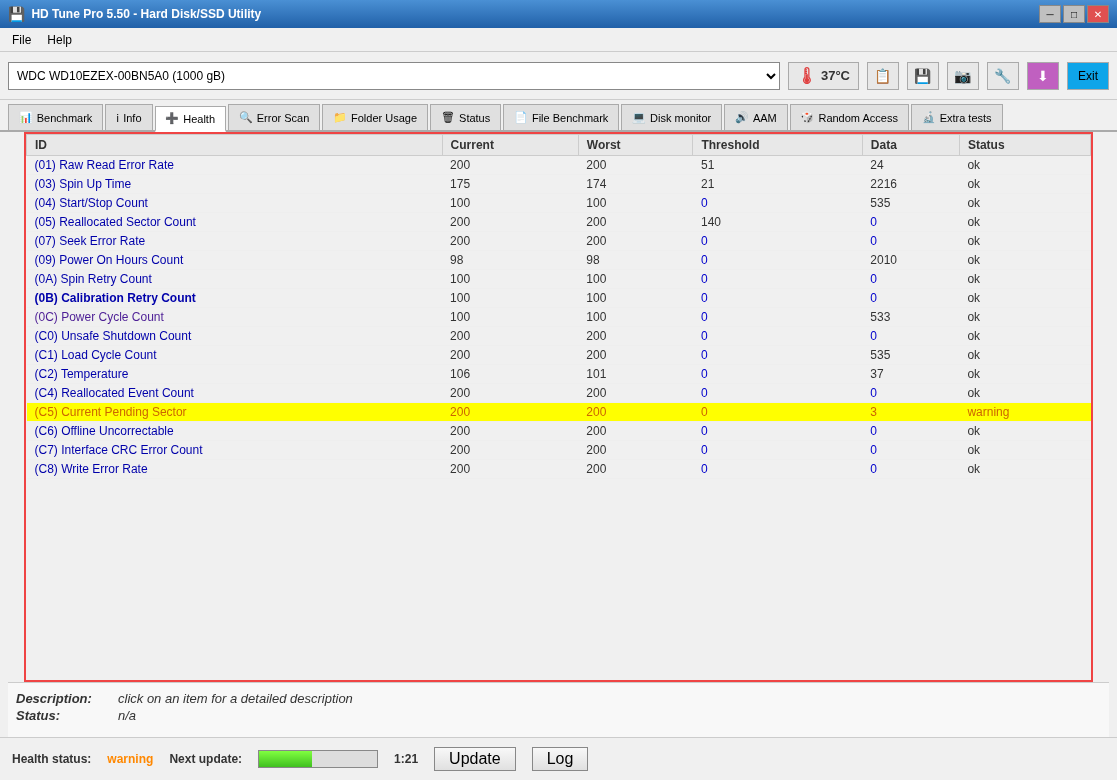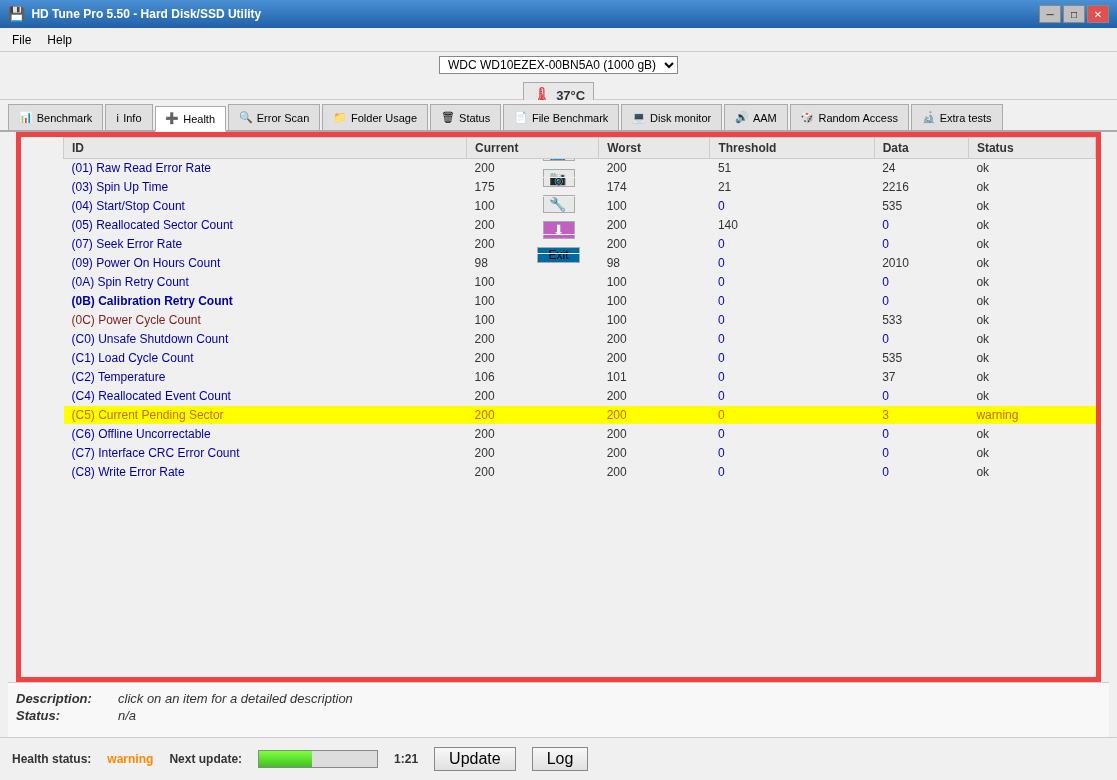--- a/index.html
+++ b/index.html
@@ -60,21 +60,20 @@
 
     
     .toolbar {
       background: #f0f0f0;
       height: 48px;
       display: flex;
       align-items: center;
       padding: 4px 8px;
       border-bottom: 1px solid #ccc;
       gap: 8px;
-      flex-direction: column;
     }
     .disk-select {
       flex: 1;
       height: 28px;
       font-size: 12px;
       border: 1px solid #888;
       background: white;
       padding: 0 4px;
     }
     .temp-display {
@@ -100,21 +99,21 @@
       border: 1px solid #aaa;
       cursor: pointer;
       display: flex;
       align-items: center;
       justify-content: center;
       font-size: 14px;
     }
     .exit-btn {
       height: 28px;
       padding: 0 10px;
-      background: #0369a1;
+      background: #0ea5e9;
       border: 1px solid #aaa;
       cursor: pointer;
       font-size: 12px;
     }
 
     
     .tab-bar {
       background: #f0f0f0;
       display: flex;
       align-items: flex-end;
@@ -162,23 +161,22 @@
     }
     .health-table tr.warning-row td {
       background: #ffff00;
       color: #cc6600;
     }
 
     
     .content-area {
       height: 565px;
       overflow-y: auto;
-      border: 5px solid #ef4444;
-      margin: 0 16px;
-      padding-left: 42px;
+      border: 2px solid #ef4444;
+      margin: 0 24px;
     }
 
     
     .description-area {
       border-top: 1px solid #ccc;
       margin: 0 8px;
       padding: 8px;
       background: #f8f8f8;
       min-height: 55px;
     }
@@ -418,21 +416,21 @@
             </tr>
             <tr>
               <td style="color: rgb(0, 0, 170); font-weight: bold;">(0B) Calibration Retry Count</td>
               <td>100</td>
               <td>100</td>
               <td style="color: rgb(0, 0, 204);">0</td>
               <td style="color: rgb(0, 0, 204);">0</td>
               <td>ok</td>
             </tr>
             <tr>
-              <td style="color: #7f1d1d;">(0C) Power Cycle Count</td>
+              <td style="color: #4c1d95;">(0C) Power Cycle Count</td>
               <td>100</td>
               <td>100</td>
               <td style="color: rgb(0, 0, 204);">0</td>
               <td>533</td>
               <td>ok</td>
             </tr>
             <tr>
               <td style="color: rgb(0, 0, 170);">(C0) Unsafe Shutdown Count</td>
               <td>200</td>
               <td>200</td>

